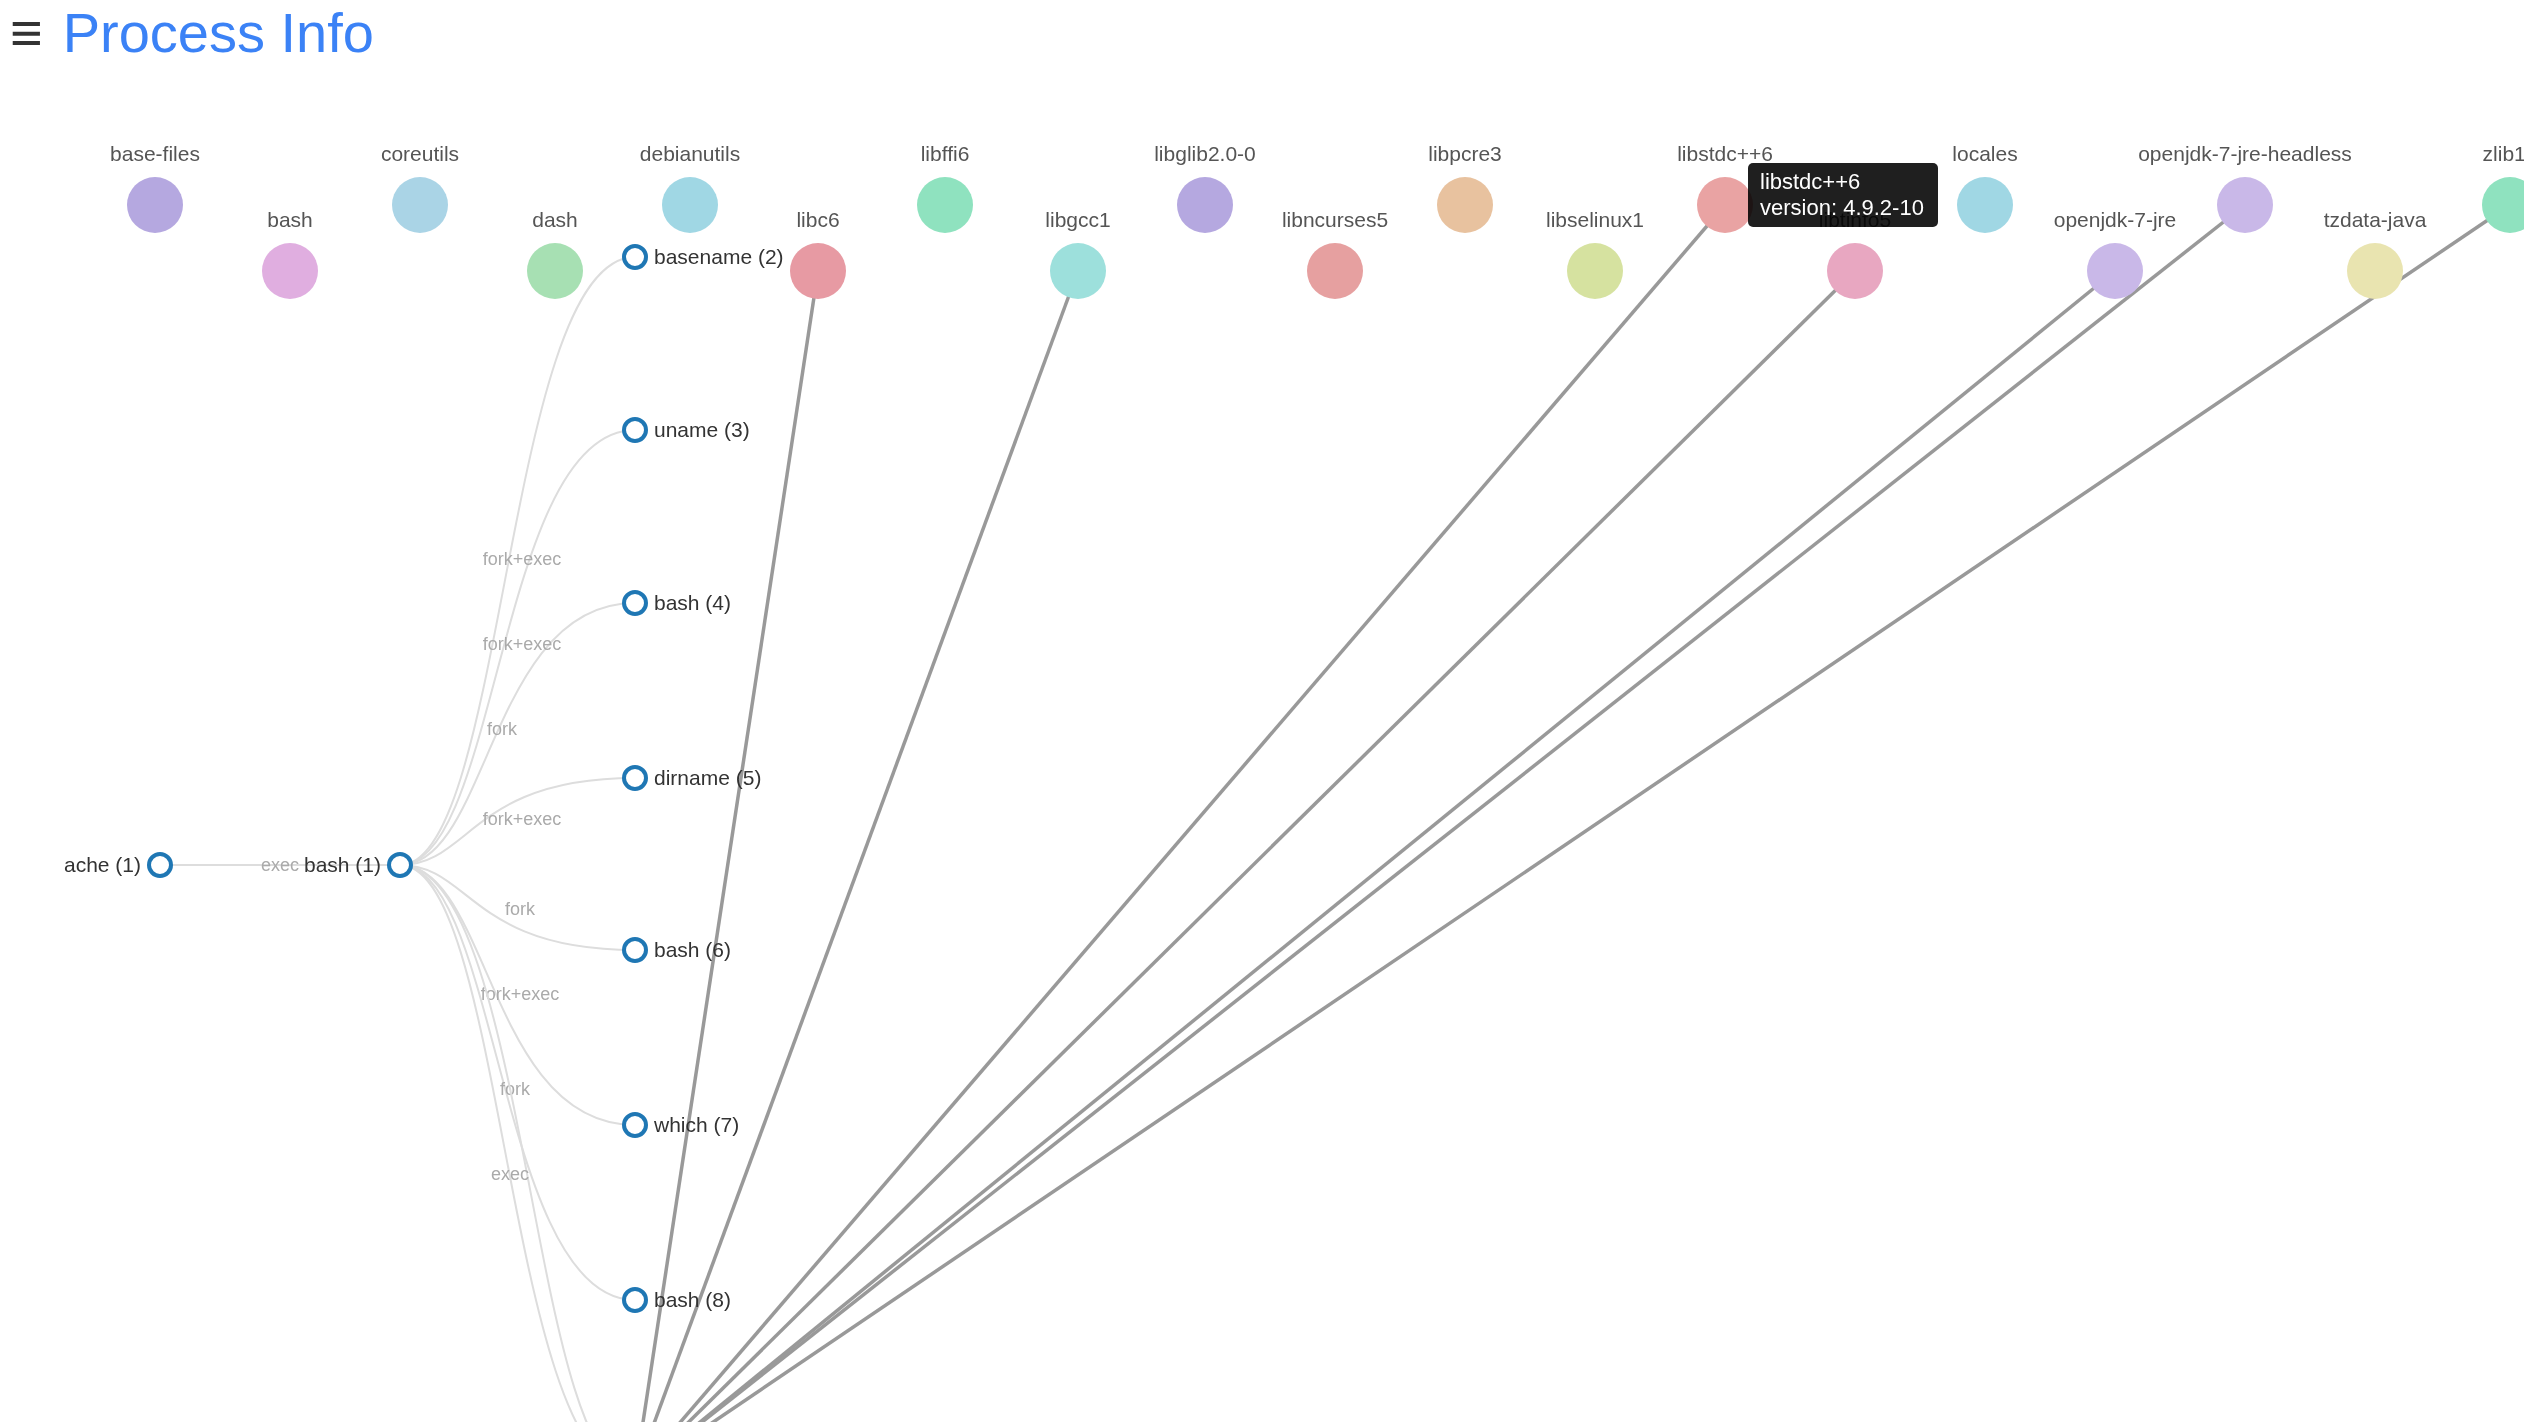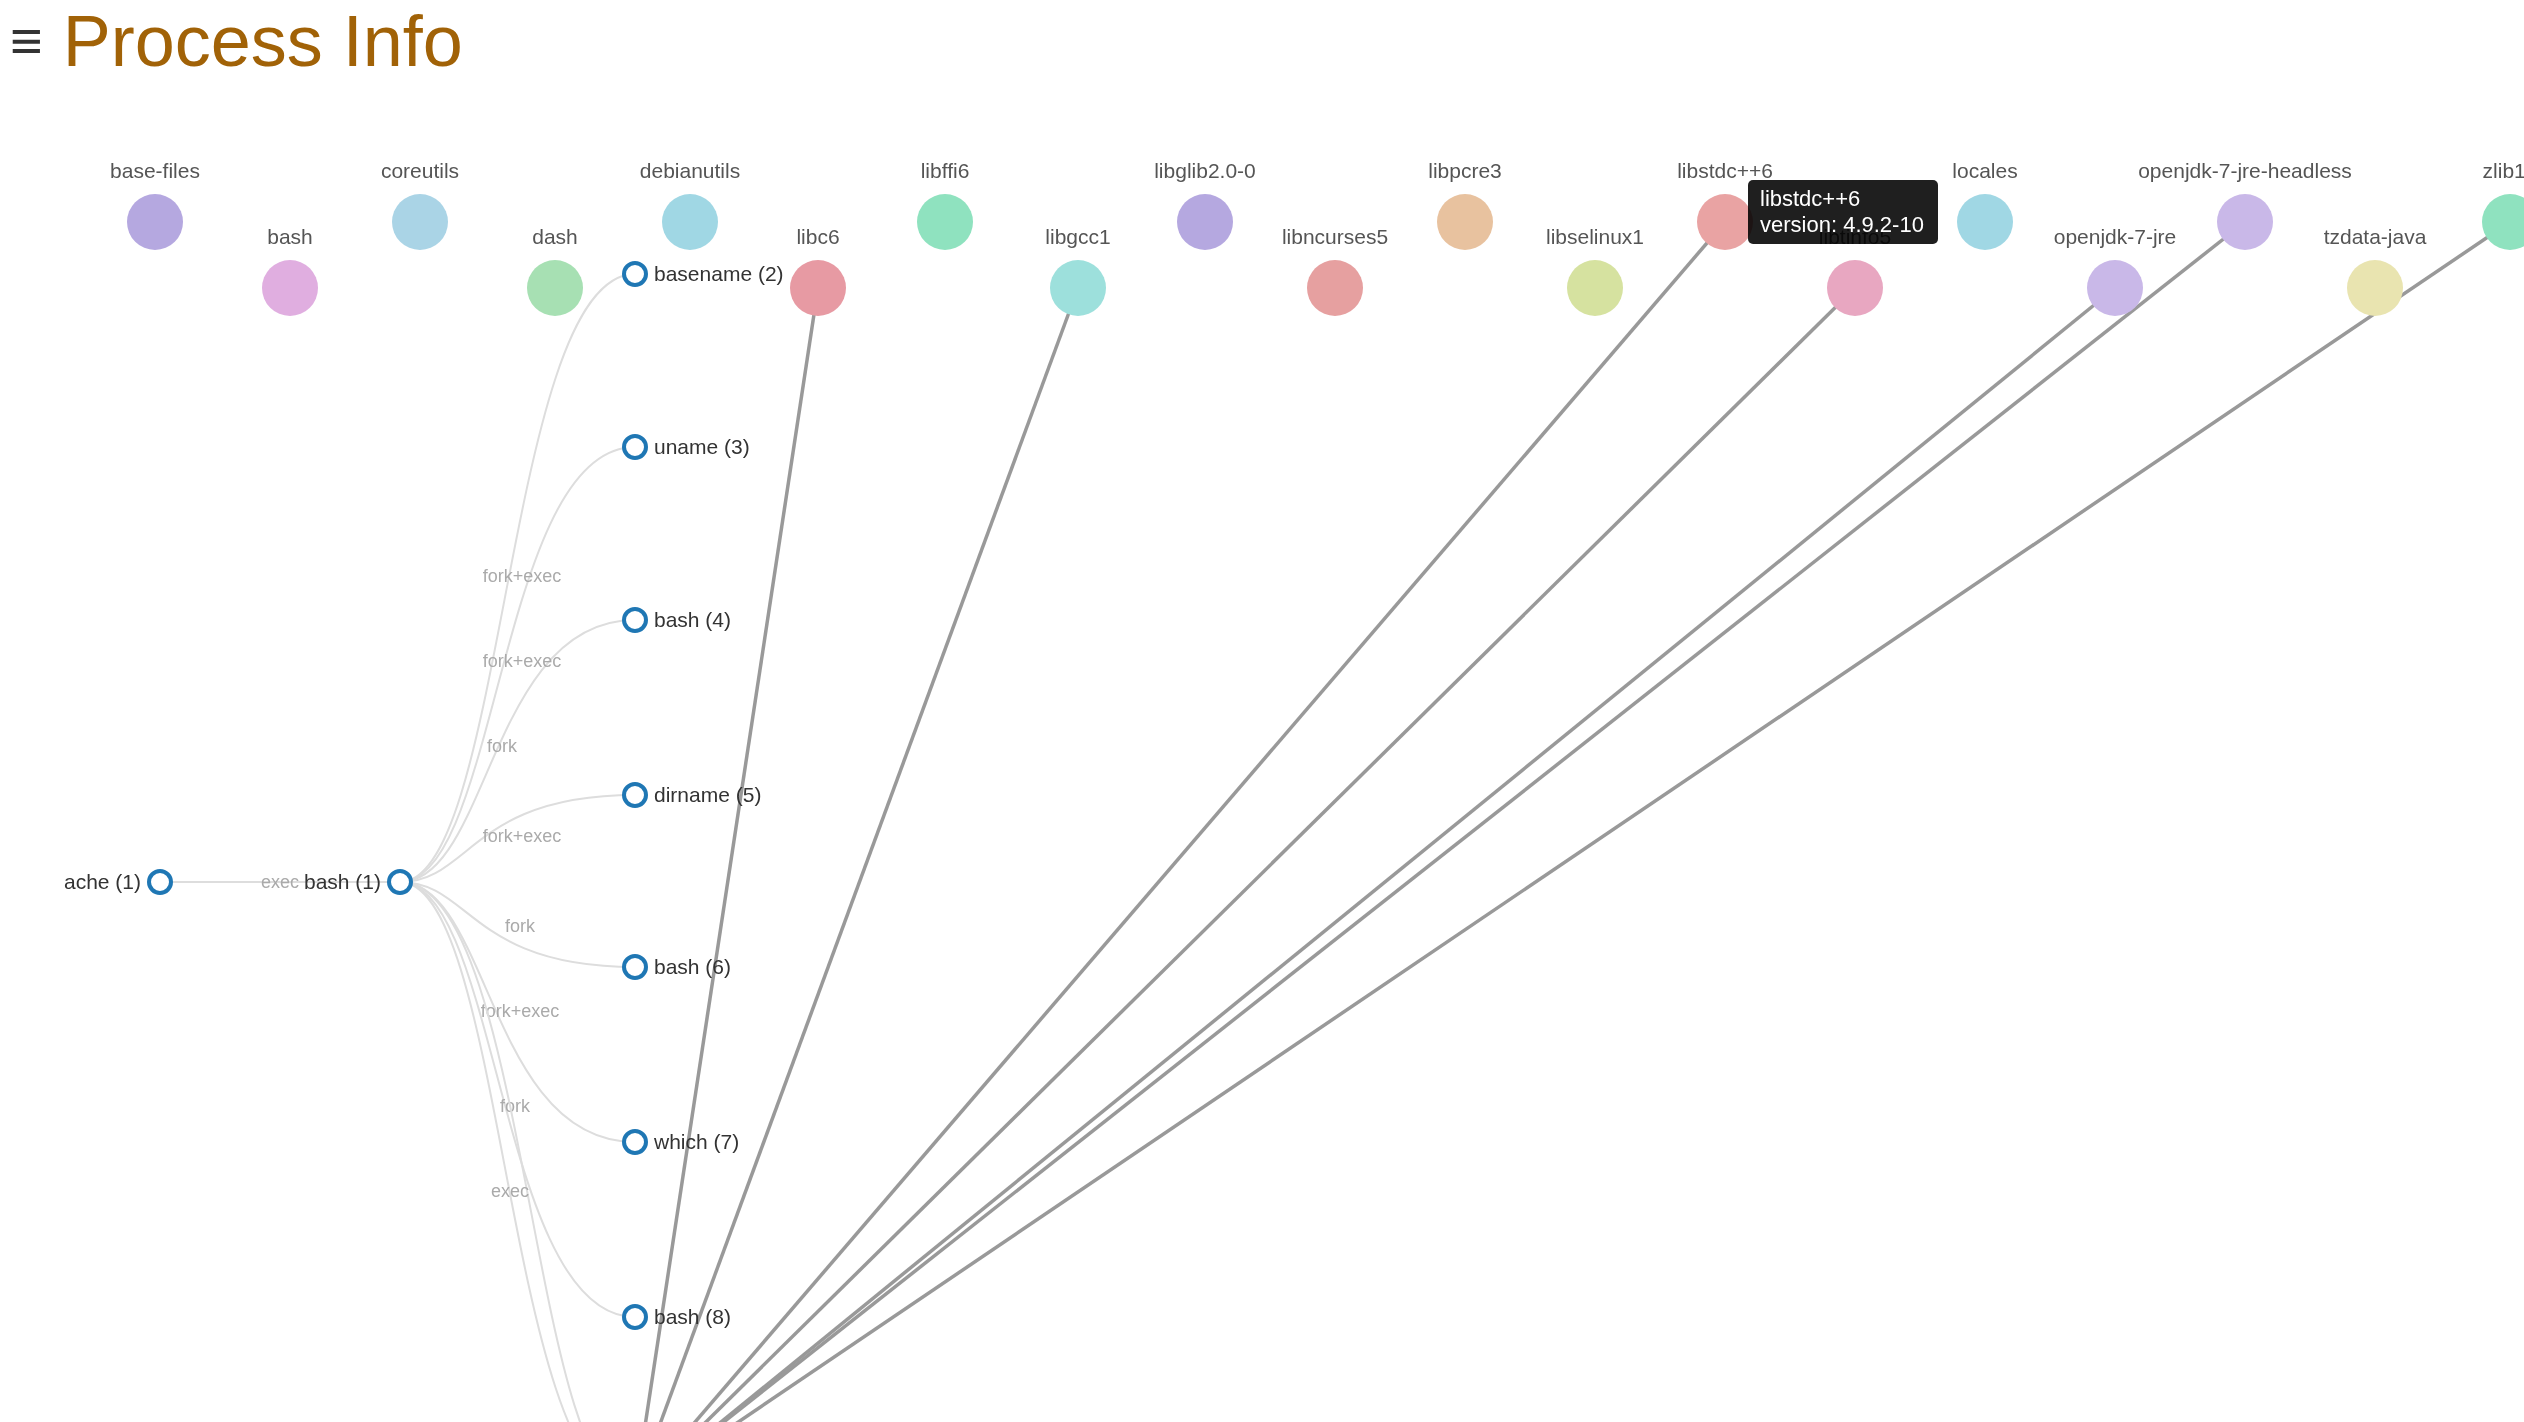--- a/index.html
+++ b/index.html
@@ -17,23 +17,23 @@
     padding: 0 10px;
   }
   .hamburger {
     font-size: 56px;
     line-height: 1;
     color: #333;
     cursor: pointer;
     user-select: none;
   }
   .title {
-    font-size: 72px;
+    font-size: 56px;
     font-weight: 400;
-    color: #a16207;
+    color: #3b82f6;
   }
   svg {
     display: block;
   }
   .pkg-label {
     font-size: 21px;
     fill: #555;
     text-anchor: middle;
   }
   .proc-label {

